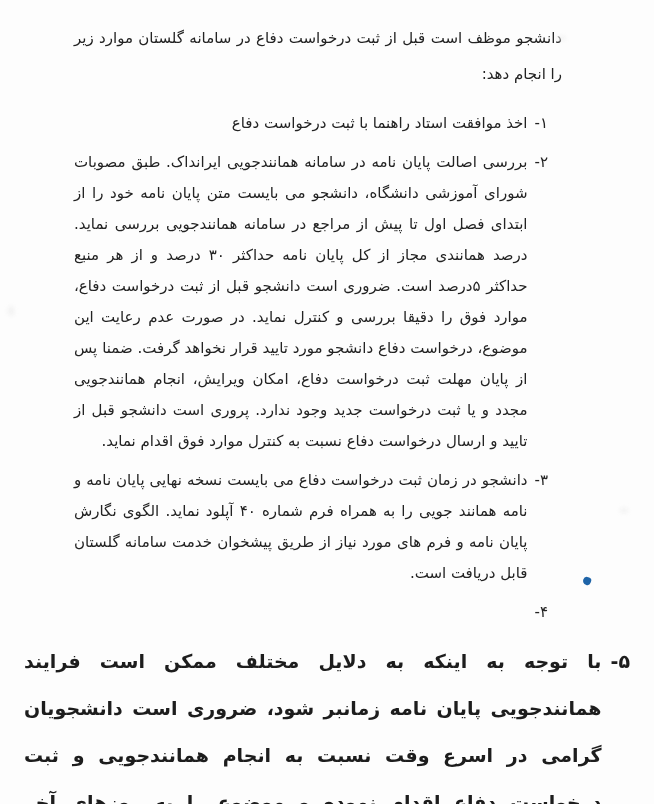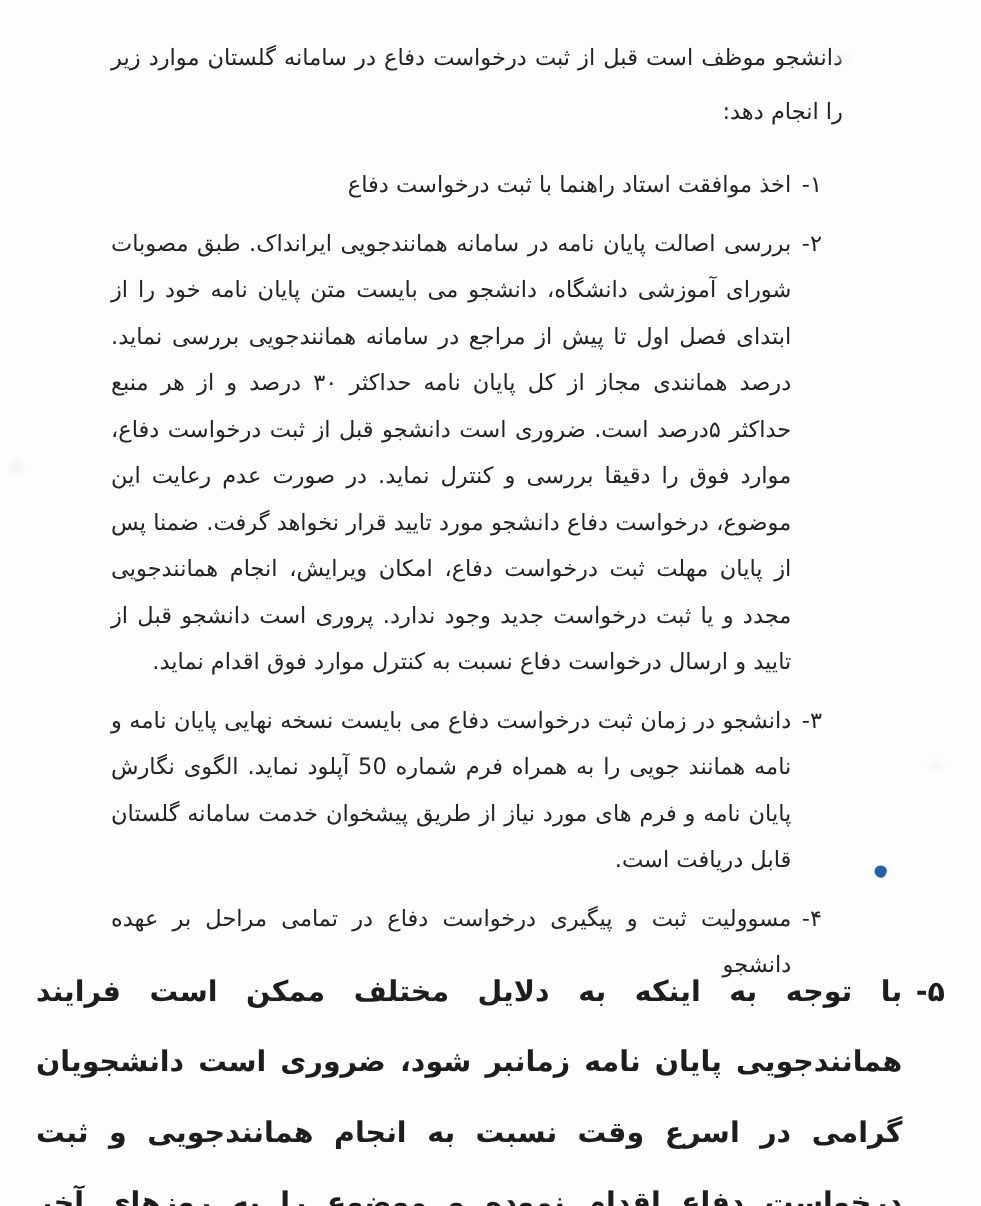--- a/index.html
+++ b/index.html
@@ -87,27 +87,26 @@
         <div class="text">اخذ موافقت استاد راهنما با ثبت درخواست دفاع</div>
       </div>
 
       <div class="item">
         <span class="marker">۲-</span>
         <div class="text">بررسی اصالت پایان نامه در سامانه همانندجویی ایرانداک. طبق مصوبات شورای آموزشی دانشگاه، دانشجو می بایست متن پایان نامه خود را از ابتدای فصل اول تا پیش از مراجع در سامانه همانندجویی بررسی نماید. درصد همانندی مجاز از کل پایان نامه حداکثر ۳۰ درصد و از هر منبع حداکثر ۵درصد است. ضروری است دانشجو قبل از ثبت درخواست دفاع، موارد فوق را دقیقا بررسی و کنترل نماید. در صورت عدم رعایت این موضوع، درخواست دفاع دانشجو مورد تایید قرار نخواهد گرفت. ضمنا پس از پایان مهلت ثبت درخواست دفاع، امکان ویرایش، انجام همانندجویی مجدد و یا ثبت درخواست جدید وجود ندارد. پروری است دانشجو قبل از تایید و ارسال درخواست دفاع نسبت به کنترل موارد فوق اقدام نماید.</div>
       </div>
 
       <div class="item">
         <span class="marker">۳-</span>
-        <div class="text">دانشجو در زمان ثبت درخواست دفاع می بایست نسخه نهایی پایان نامه و نامه همانند جویی را به همراه فرم شماره 50 آپلود نماید. الگوی نگارش پایان نامه و فرم های مورد نیاز از طریق پیشخوان خدمت سامانه گلستان قابل دریافت است.</div>
+        <div class="text">دانشجو در زمان ثبت درخواست دفاع می بایست نسخه نهایی پایان نامه و نامه همانند جویی را به همراه فرم شماره ۴۰ آپلود نماید. الگوی نگارش پایان نامه و فرم های مورد نیاز از طریق پیشخوان خدمت سامانه گلستان قابل دریافت است.</div>
       </div>
 
       <div class="item">
         <span class="marker">۴-</span>
         <div class="text">
-          <div>مسوولیت ثبت و پیگیری درخواست دفاع در تمامی مراحل بر عهده دانشجو</div>
         </div>
       </div>
 
     </div>
   </div>
 
   <span class="ink-dot" style="background-color: rgb(31, 100, 168);"></span>
 
   <div class="note">
     <span class="marker">۵-</span>

